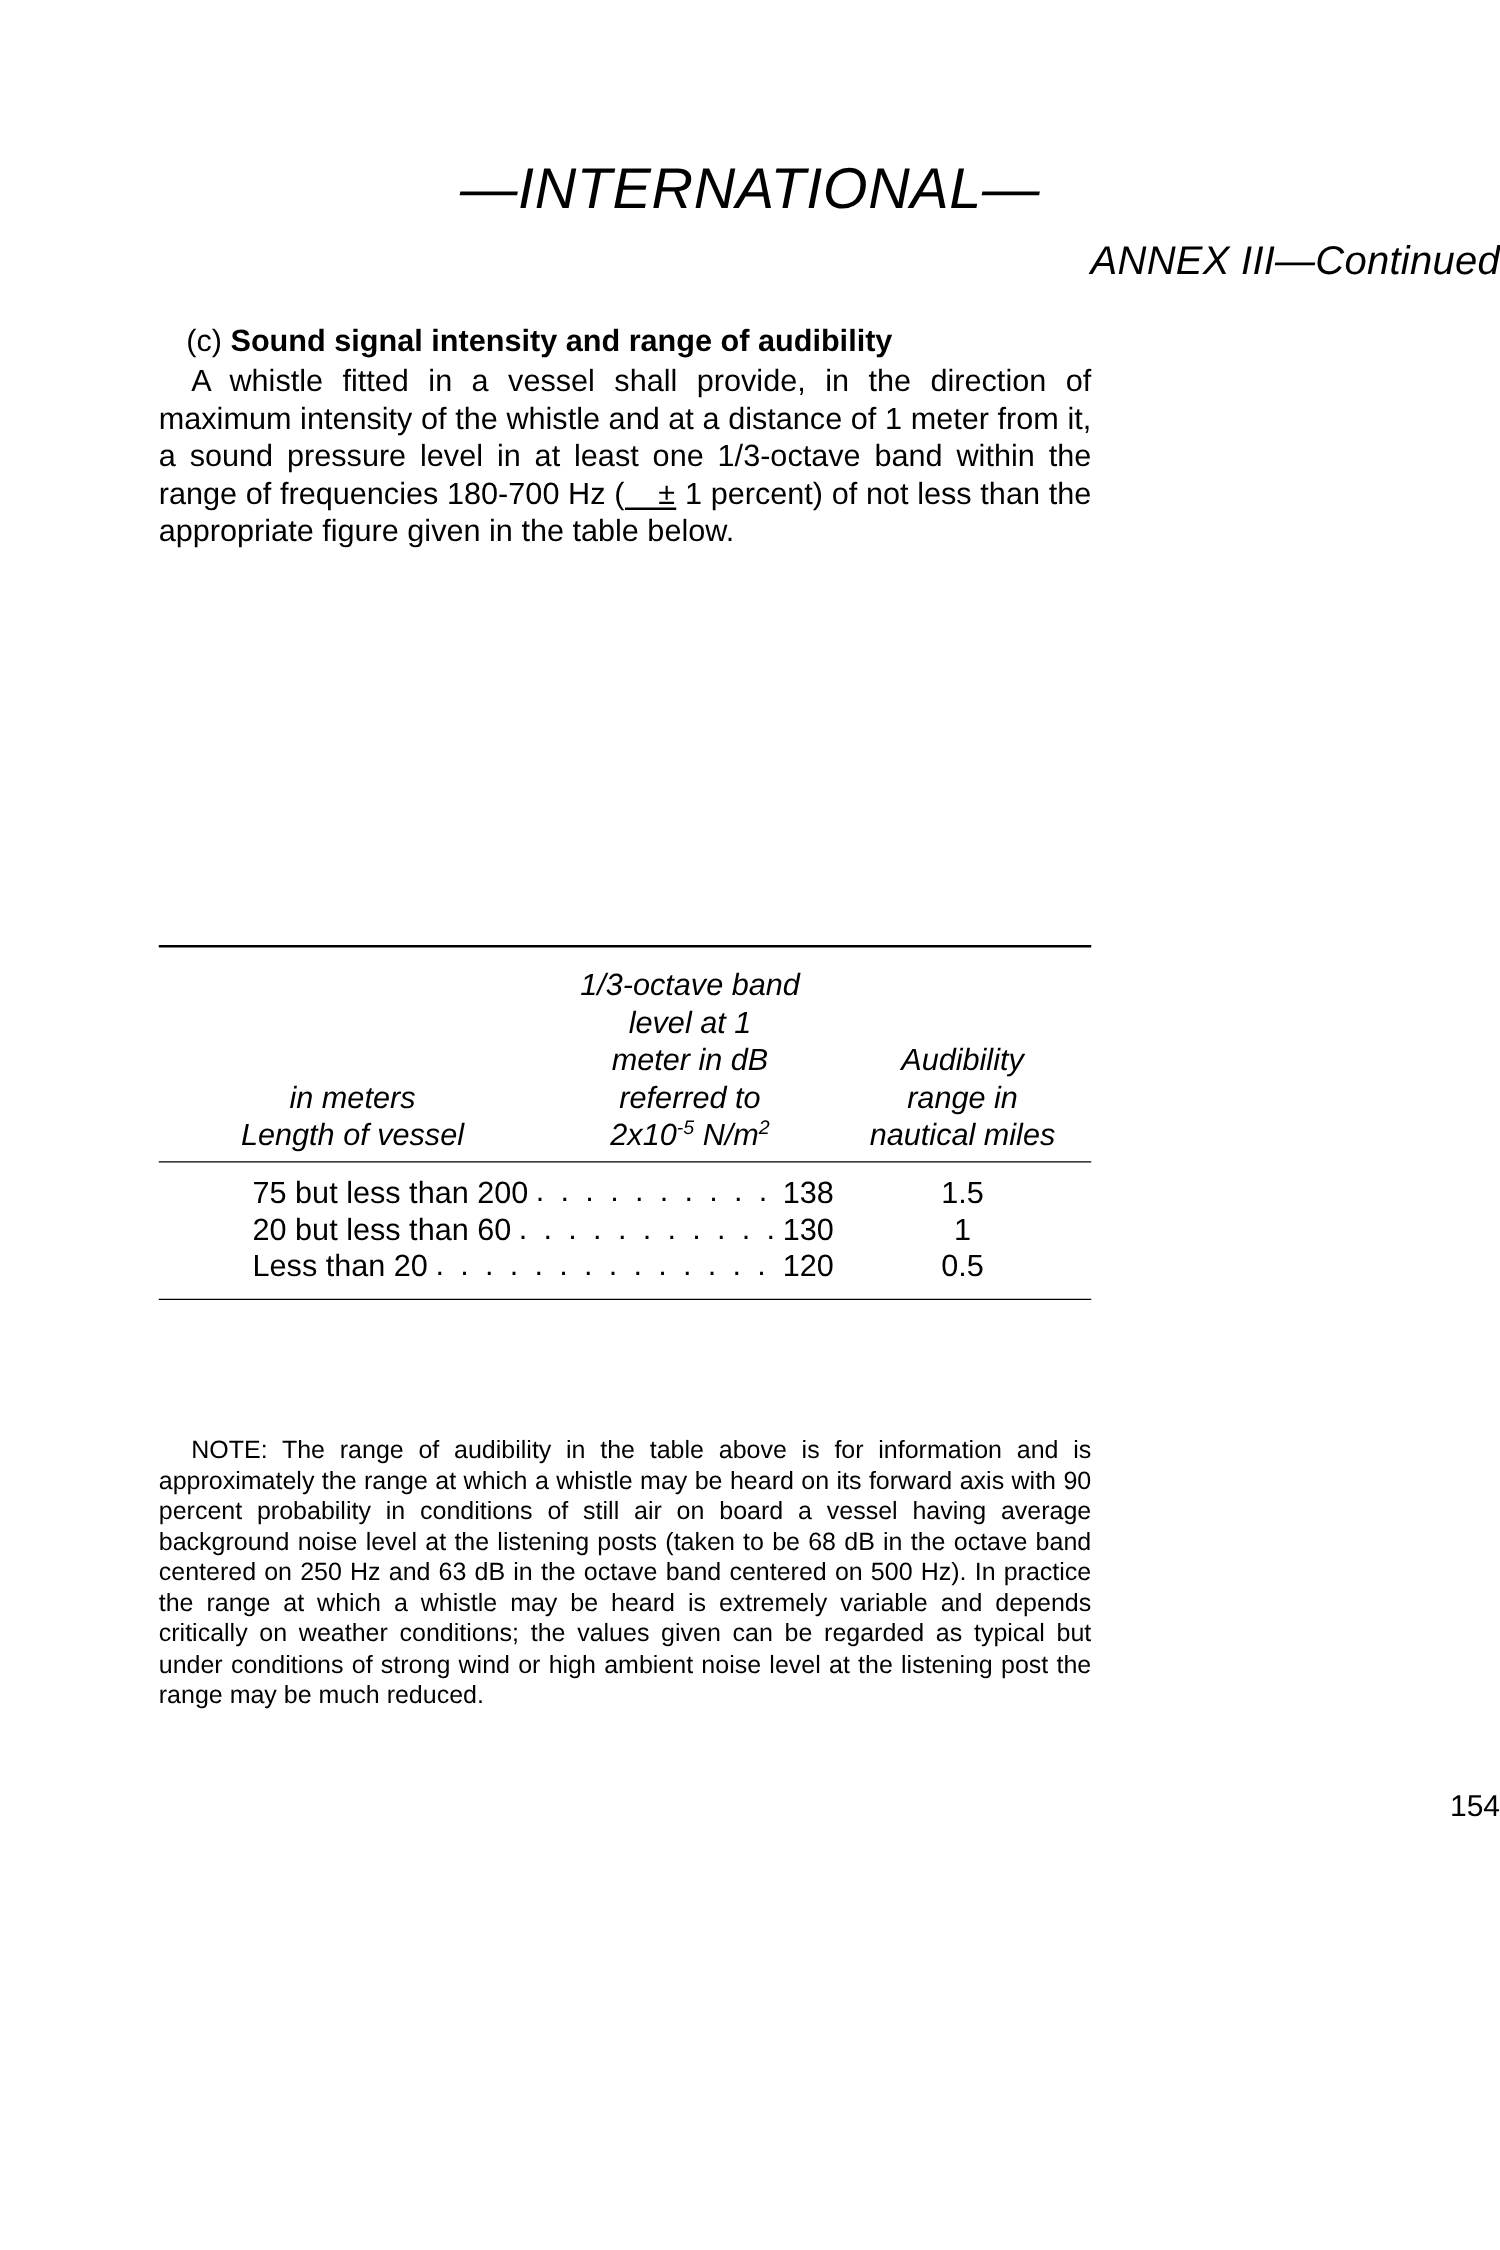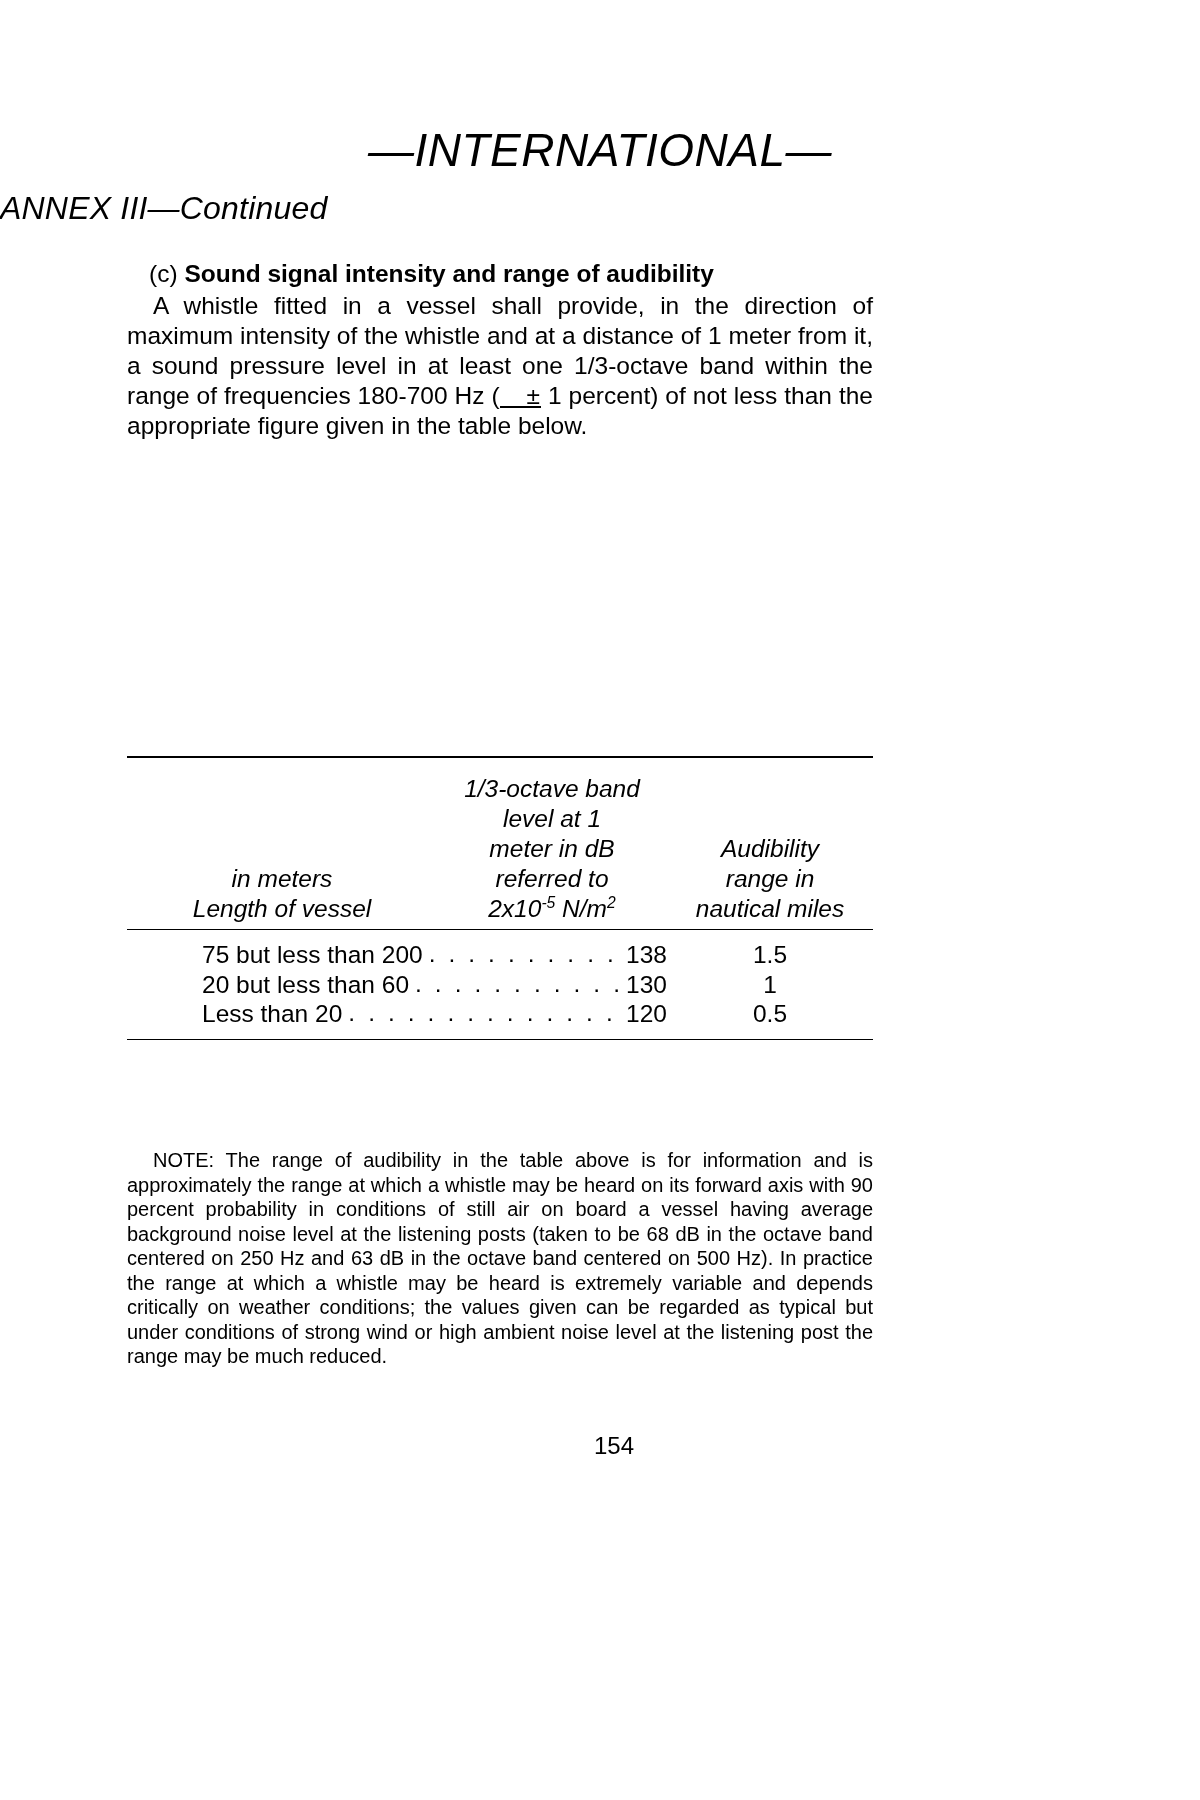--- a/index.html
+++ b/index.html
@@ -35,21 +35,21 @@
     font-weight: 400;
     letter-spacing: 0.5px;
     line-height: 1.05;
     white-space: nowrap;
     font-style: italic;
   }
   .doc-subtitle {
     position: absolute;
     left: 0; right: 0;
     top: 190px;
-    text-align: left;
+    text-align: right;
     font-size: 32px;
     font-style: italic;
     font-weight: 400;
     letter-spacing: 0.2px;
     white-space: nowrap;
   }
 
   
   .content {
     position: absolute;
@@ -167,21 +167,21 @@
     text-justify: inter-word;
     margin: 0;
     text-indent: 26px;
   }
 
   
   .folio {
     position: absolute;
     left: 0; right: 0;
     top: 1432px;
-    text-align: center;
+    text-align: right;
     font-size: 24px;
     padding-left: 28px;
   }
 </style>
 </head>
 <body>
 
 <div class="page">
 
   <div class="doc-title">—INTERNATIONAL—</div>

